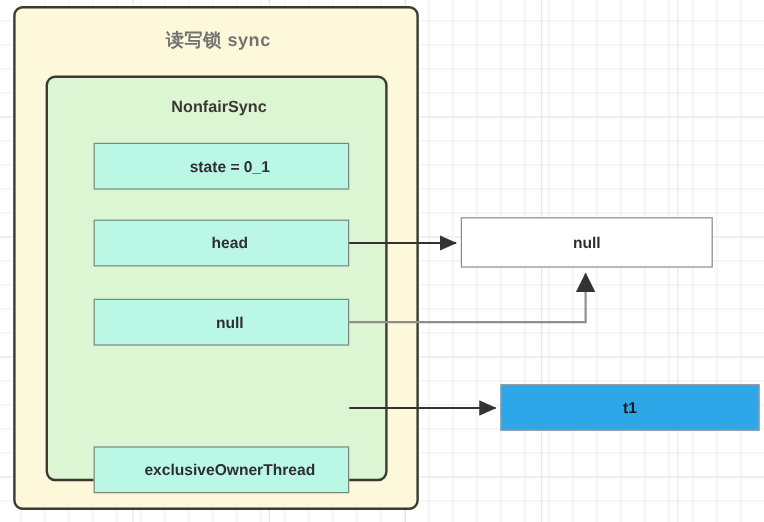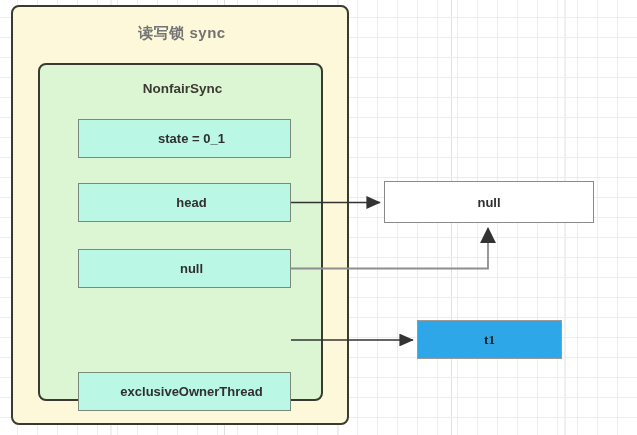--- a/index.html
+++ b/index.html
@@ -105,28 +105,27 @@
     height: 42px;
     background: #ffffff;
     border: 1.5px solid #8a8a8a;
     font-size: 13px;
     font-weight: bold;
     color: #2f2f2f;
   }
   .t1-box {
     left: 417px;
     top: 320px;
-    width: 145px;
+    width: 216px;
     height: 39px;
     background: #2ea7e8;
     border: 1.5px solid #9a9a9a;
     font-size: 13px;
     font-weight: bold;
     color: #1a1a1a;
-    font-family: Liberation Serif, serif;
   }
 
   .edges {
     position: absolute;
     left: 0;
     top: 0;
     width: 637px;
     height: 435px;
     pointer-events: none;
   }

